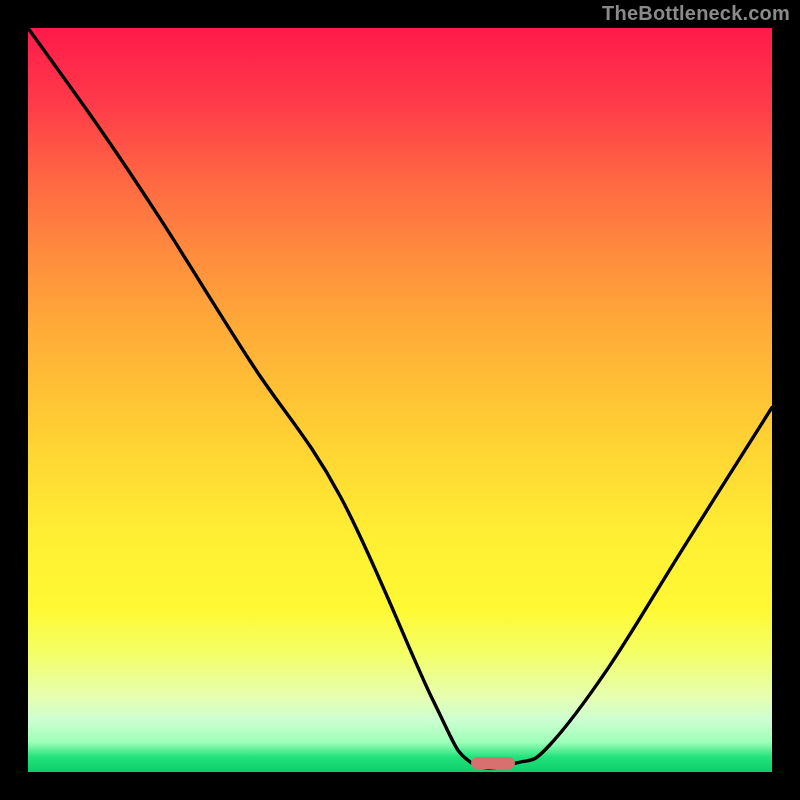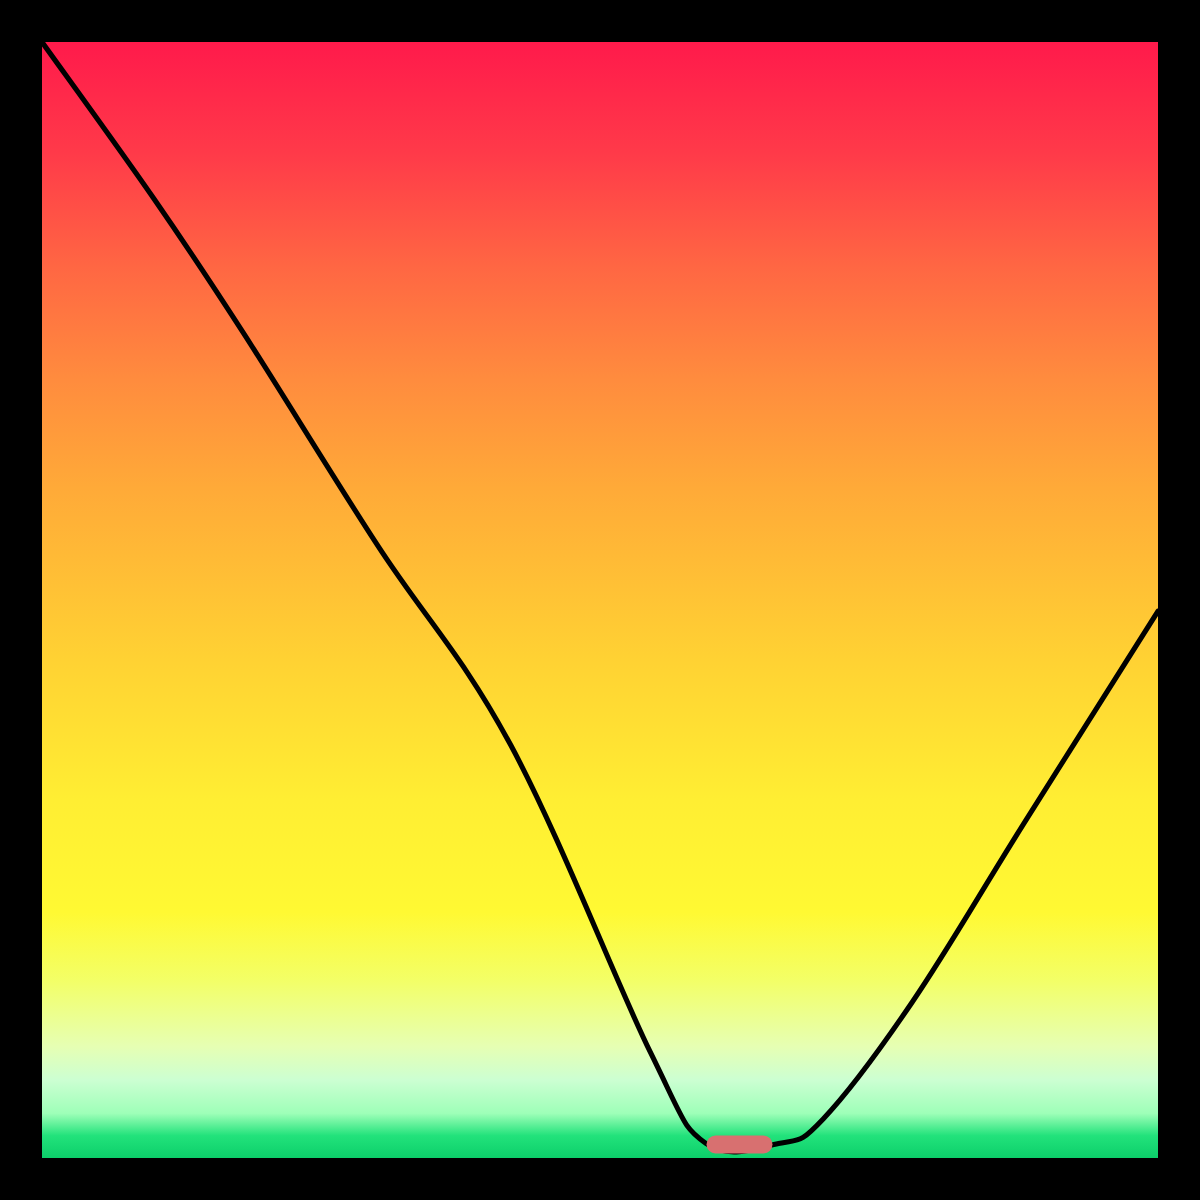--- a/index.html
+++ b/index.html
@@ -63,20 +63,21 @@
     font-size: 20px;
     font-weight: 600;
     color: #8a8a8a;
     letter-spacing: 0.2px;
   }
 </style>
 </head>
 <body>
 
 <div class="frame">
+  <div class="watermark">TheBottleneck.com</div>
 
   <div class="plot-area">
     <svg class="curve" viewBox="0 0 744 744" preserveAspectRatio="none">
       <path id="curve-path" fill="none" stroke="#000" stroke-width="3.4" stroke-linecap="round" stroke-linejoin="round" d="M 0.00 0.00 C 13.39 18.75, 50.29 69.34, 74.40 104.16 C 98.51 138.98, 107.14 151.92, 133.92 193.44 C 160.70 234.96, 191.06 285.25, 223.20 334.80 C 255.34 384.35, 279.67 407.79, 312.48 468.72 C 345.29 529.65, 382.04 625.51, 405.48 673.32 C 428.92 721.13, 427.28 723.35, 442.68 734.33 C 458.08 745.31, 476.98 737.27, 491.04 734.33 C 505.10 731.38, 504.73 734.97, 520.80 717.96 C 536.87 700.95, 556.21 675.33, 580.32 639.84 C 604.43 604.35, 625.26 567.67, 654.72 520.80 C 684.18 473.93, 727.93 404.88, 744.00 379.44 "></path>
     </svg>
     <div id="min-marker" class="marker" style="left: 442.68px; width: 44.64px; top: 729.072px;"></div>
   </div>
 </div>
 
 </body></html>

